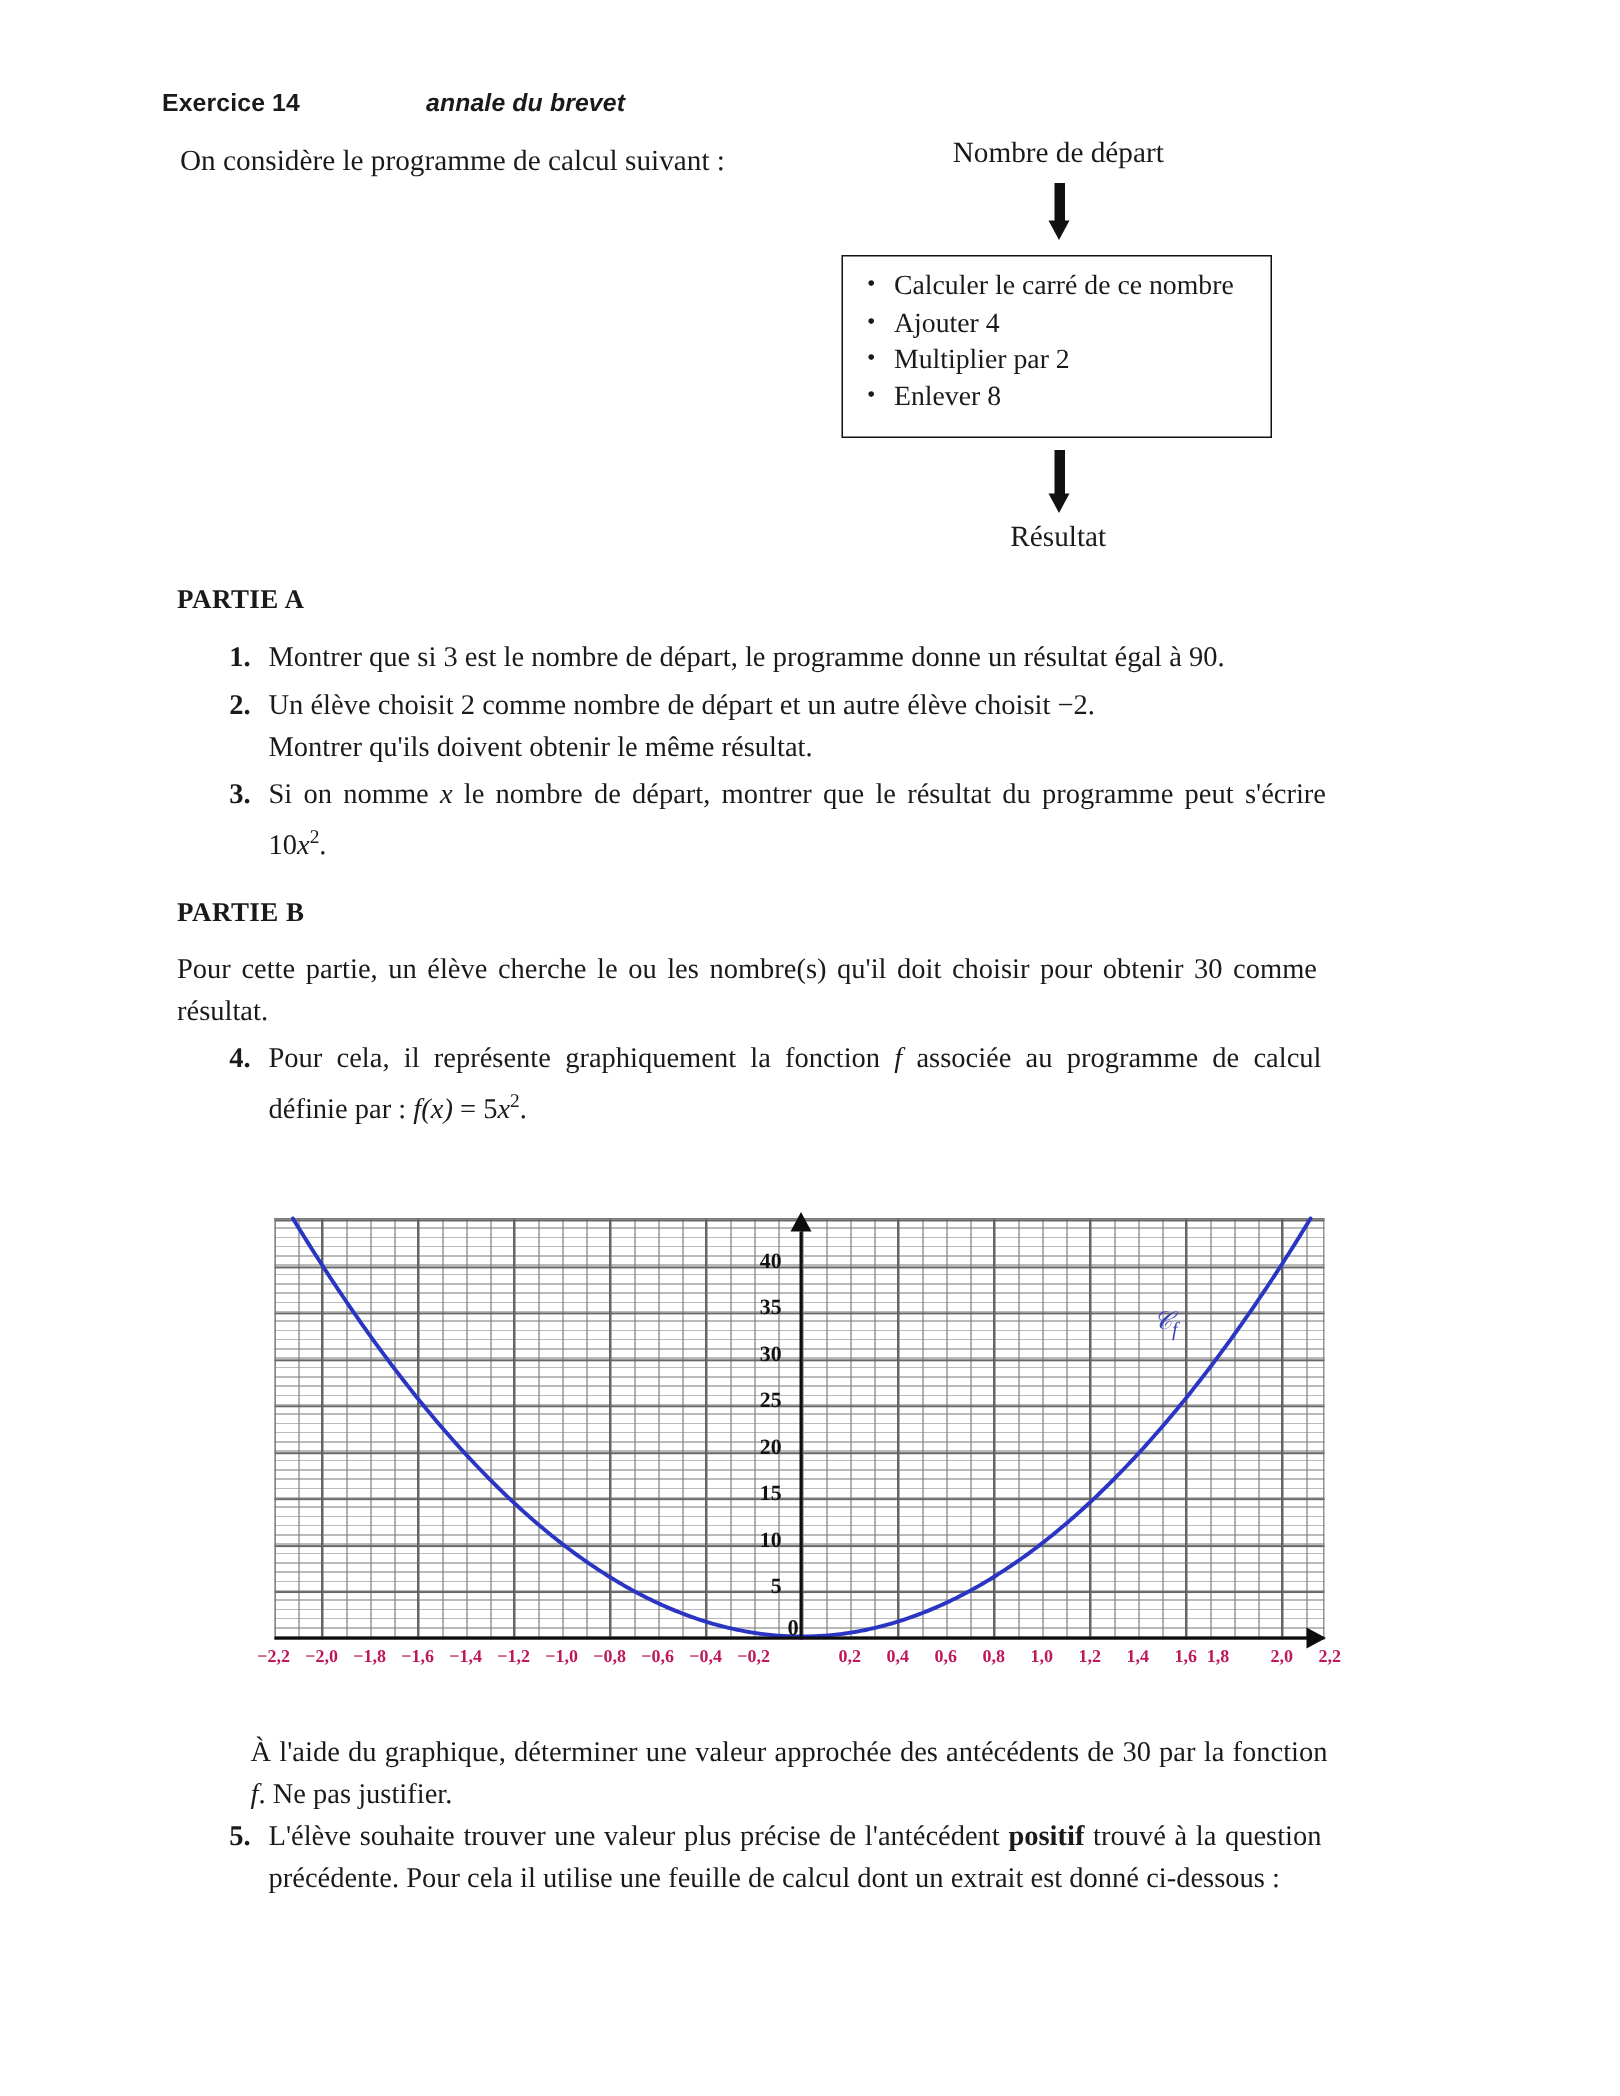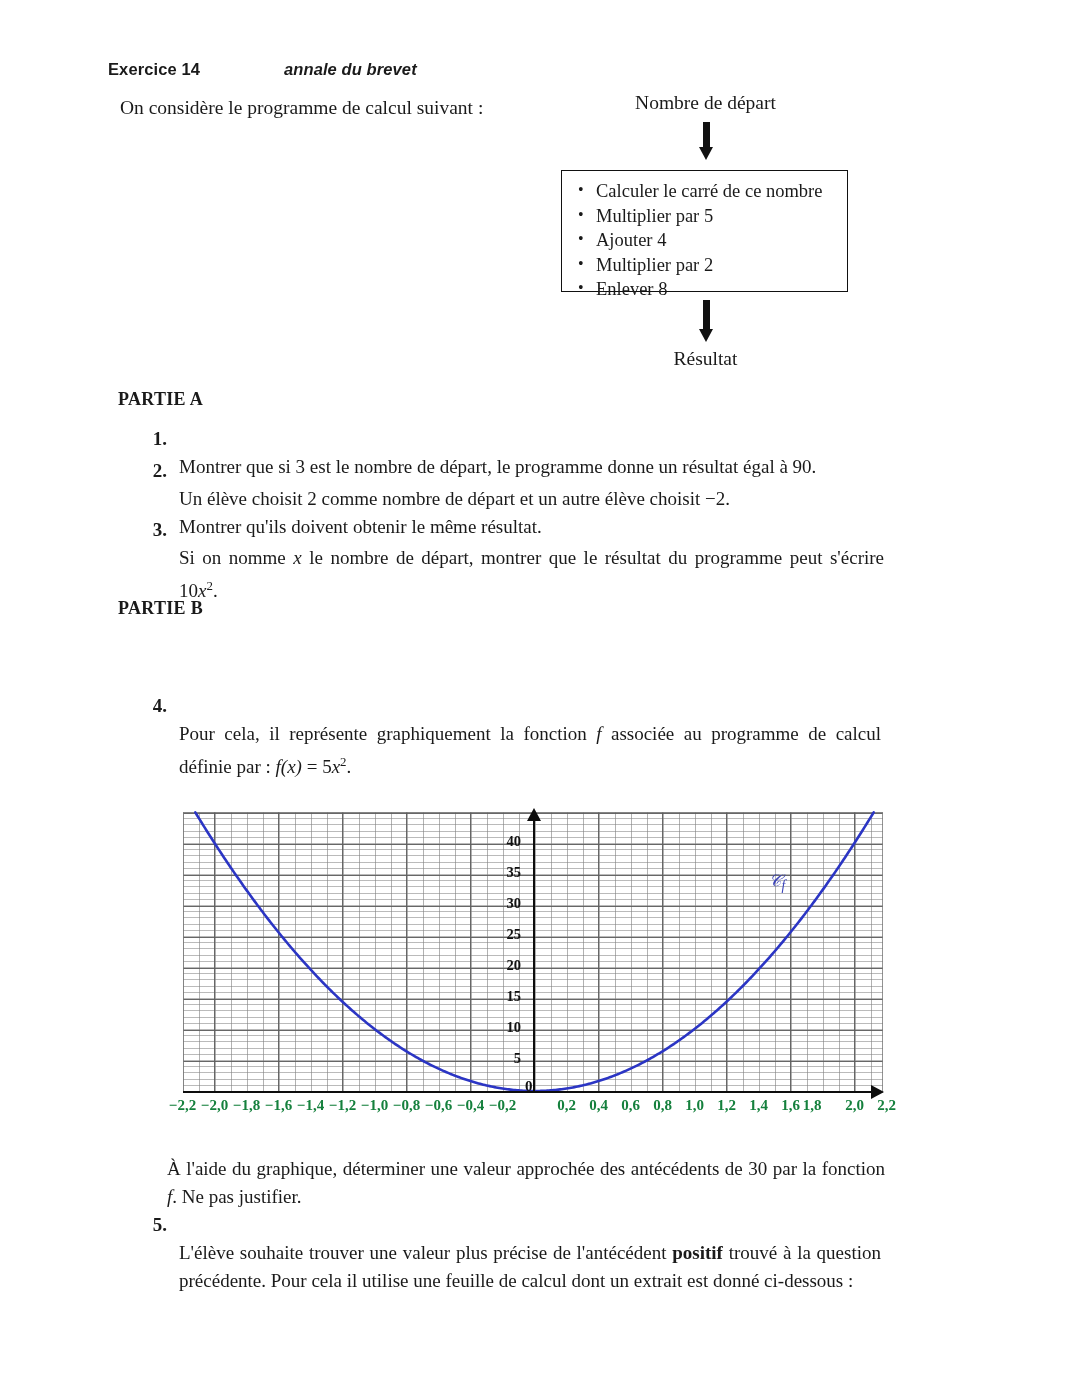--- a/index.html
+++ b/index.html
@@ -154,21 +154,20 @@
     position: absolute;
     left: 0;
     top: 0;
     width: 26px;
     text-align: right;
     font-weight: bold;
   }
   .qbody {
     margin-left: 38px;
     text-align: justify;
-    margin-top: 28px;
   }
   .qbody .sub {
     display: block;
   }
 
   #q1 { left: 141px; top: 425px; width: 740px; }
   #q2 { left: 141px; top: 457px; width: 740px; }
   #q3 { left: 141px; top: 516px; width: 743px; }
   #q4 { left: 141px; top: 692px; width: 740px; }
   #q5 { left: 141px; top: 1211px; width: 740px; }
@@ -292,24 +291,24 @@
   .xlabels {
     position: absolute;
     left: -4px;
     top: 285px;
     width: 704px;
     height: 24px;
   }
   .xtick {
     position: absolute;
     top: 0;
-    font-size: 15px;
+    font-size: 12px;
     font-weight: bold;
     font-family: "Liberation Serif", serif;
-    color: #15803d;
+    color: #be185d;
     white-space: nowrap;
     transform: translateX(-50%);
   }
   .origin-label {
     position: absolute;
     left: 342px;
     top: 266px;
     font-size: 15px;
     font-weight: bold;
     color: #111;
@@ -349,21 +348,20 @@
 
   <div class="flow">
     <div class="flow-top-label">Nombre de départ</div>
     <div class="arrow arrow-top">
       <div class="shaft"></div>
         <div class="head"></div>
     </div>
     <div class="flow-box">
       <ul class="flow-list">
         <li>Calculer le carré de ce nombre</li>
-        <li>Multiplier par 5</li>
         <li>Ajouter 4</li>
         <li>Multiplier par 2</li>
         <li>Enlever 8</li>
       </ul>
     </div>
     <div class="arrow arrow-bottom">
       <div class="shaft"></div>
         <div class="head"></div>
     </div>
     <div class="flow-bottom-label">Résultat</div>
@@ -384,20 +382,21 @@
     </div>
   </div>
 
   <div class="qitem" id="q3">
     <span class="qnum">3.</span>
     <div class="qbody"><span>Si on nomme </span><em class="mathvar">x</em><span> le nombre de départ, montrer que le résultat du programme peut s'écrire 10</span><em class="mathvar">x</em><span class="sup">2</span><span>.</span></div>
   </div>
 
   <div class="part-heading" id="partie-b">PARTIE B</div>
 
+  <div class="para" id="partb-intro">Pour cette partie, un élève cherche le ou les nombre(s) qu'il doit choisir pour obtenir 30 comme résultat.</div>
 
   <div class="qitem" id="q4">
     <span class="qnum">4.</span>
     <div class="qbody"><span>Pour cela, il représente graphiquement la fonction </span><em class="mathvar">f</em><span> associée au programme de calcul définie par : </span><em class="mathvar">f(x)</em><span> = 5</span><em class="mathvar">x</em><span class="sup">2</span><span>.</span>
     </div>
   </div>
 
   <div class="graph">
     <div class="graph-frame"></div>
     <div class="grid-major"></div>

